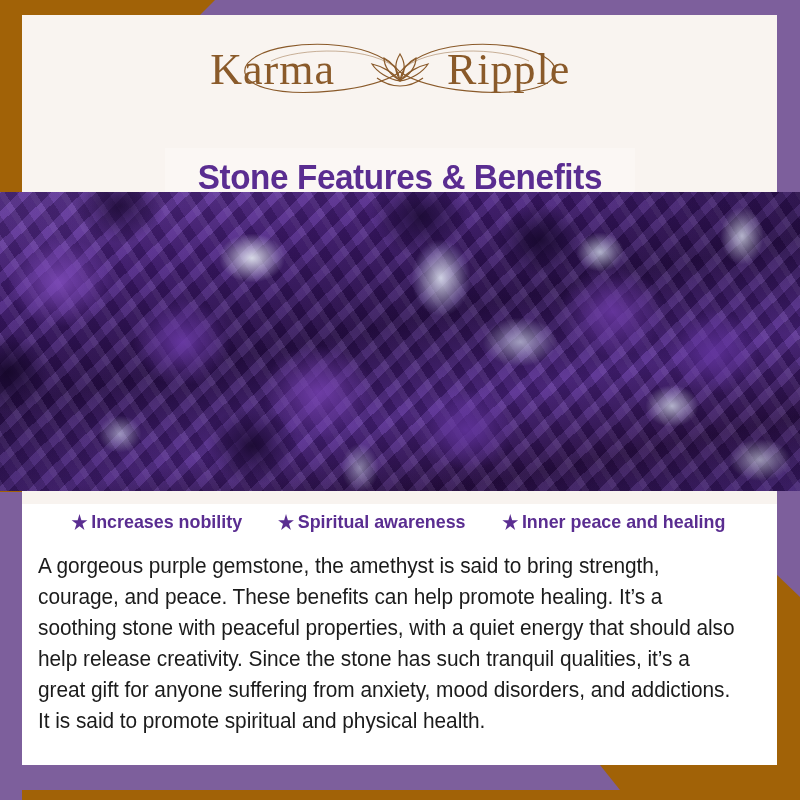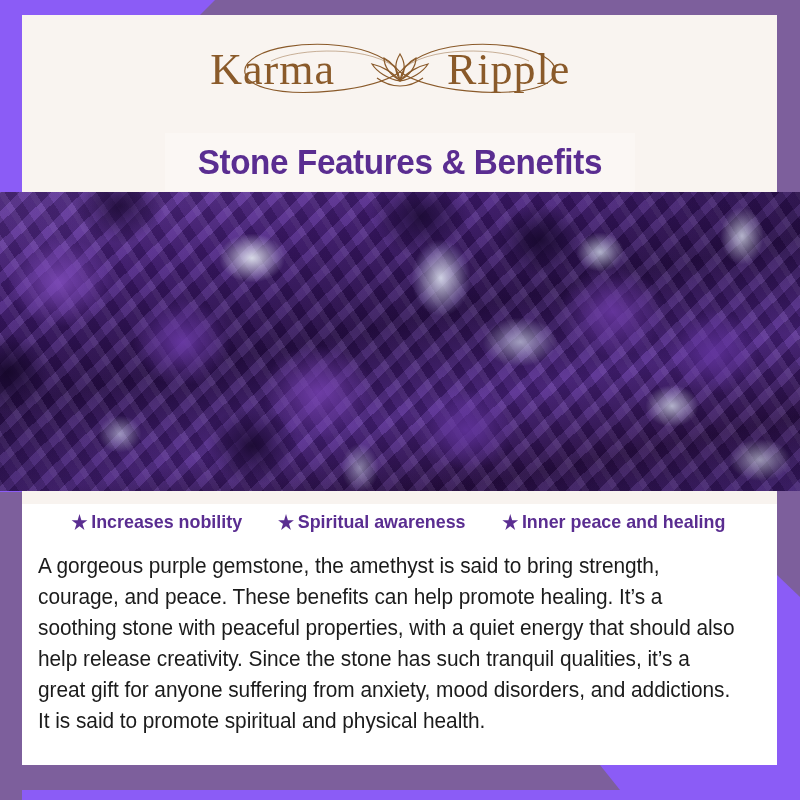--- a/index.html
+++ b/index.html
@@ -6,21 +6,21 @@
   html,body{margin:0;padding:0;}
   body{
     width:800px;height:800px;
     background:#f6f1ed;
     font-family:"Liberation Sans", sans-serif;
     overflow:hidden;
   }
   .card{
     position:relative;
     width:800px;height:800px;
-    background:#8b5cf6;
+    background:#a16207;
     overflow:hidden;
   }
 
   
   .bar-top{
     position:absolute;left:0;top:0;width:800px;height:15px;
     background:#7d5f9c;
     clip-path:polygon(215px 0, 800px 0, 800px 15px, 200px 15px);
   }
   .bar-right{
@@ -47,21 +47,21 @@
 
   
   .logo-wrap{
     position:absolute;left:0;top:26px;width:800px;height:92px;
     display:flex;align-items:center;justify-content:center;
   }
   .logo-svg{display:block;}
 
   
   .title-box{
-    position:absolute;left:165px;top:133px;width:470px;height:58px;
+    position:absolute;left:165px;top:148px;width:470px;height:58px;
     background:#fbf7f4;
     display:flex;align-items:center;justify-content:center;
   }
   .title-text{
     font-family:"Liberation Sans Narrow","Liberation Sans",sans-serif;
     font-weight:bold;
     font-size:35px;
     letter-spacing:-0.4px;
     color:#5a2d91;
     white-space:nowrap;

